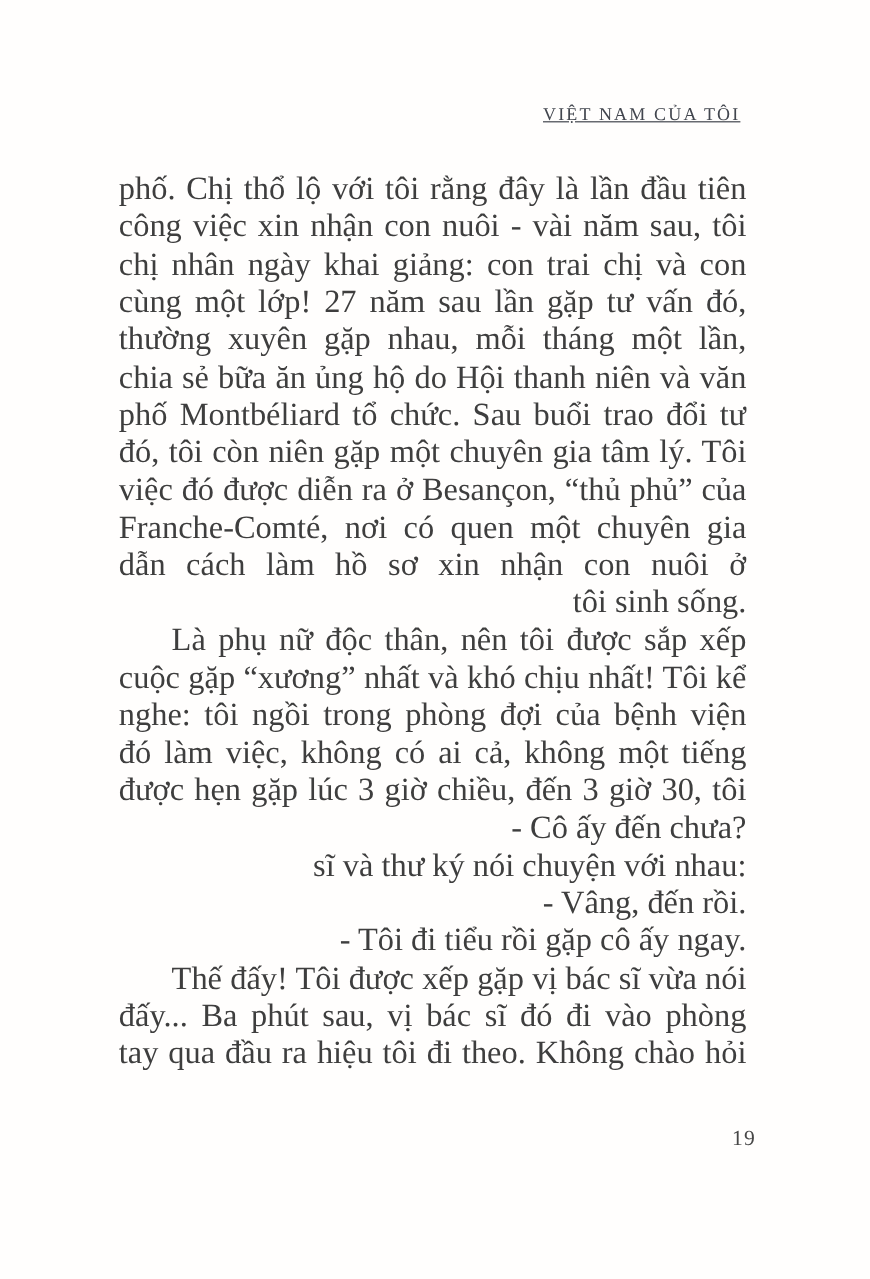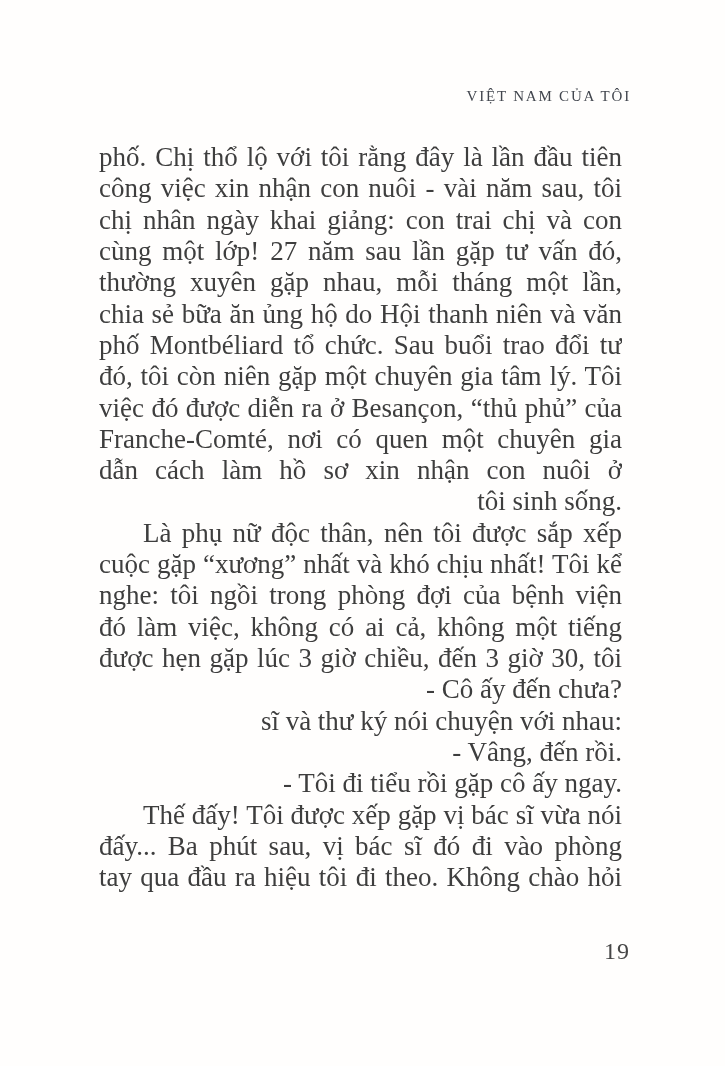--- a/index.html
+++ b/index.html
@@ -12,25 +12,26 @@
     width: 725px;
     height: 1066px;
     background: #fffefd;
     overflow: hidden;
     font-family: "Liberation Serif", "DejaVu Serif", serif;
     color: #3e3e3e;
   }
   .running-head {
     position: absolute;
     top: 88px;
-    right: 94px;
+    right: 108px;
     font-size: 15px;
     letter-spacing: 1.8px;
     color: #42464e;
     white-space: nowrap;
+    text-decoration: underline;
   }
   .body-text {
     position: absolute;
     left: 99px;
     top: 142px;
     width: 523px;
     font-size: 27px;
     line-height: 31.32px;
     overflow: hidden;
   }
@@ -45,21 +46,21 @@
     text-align: justify;
     text-align-last: justify;
   }
   .line.ind {
     padding-left: 44px;
   }
   .page-number {
     position: absolute;
     top: 938px;
     right: 95px;
-    font-size: 24px;
+    font-size: 18px;
     color: #474747;
     letter-spacing: 1px;
   }
 </style>
 </head>
 <body>
 
 <div class="page">
   <div class="running-head">VIỆT NAM CỦA TÔI</div>
 

